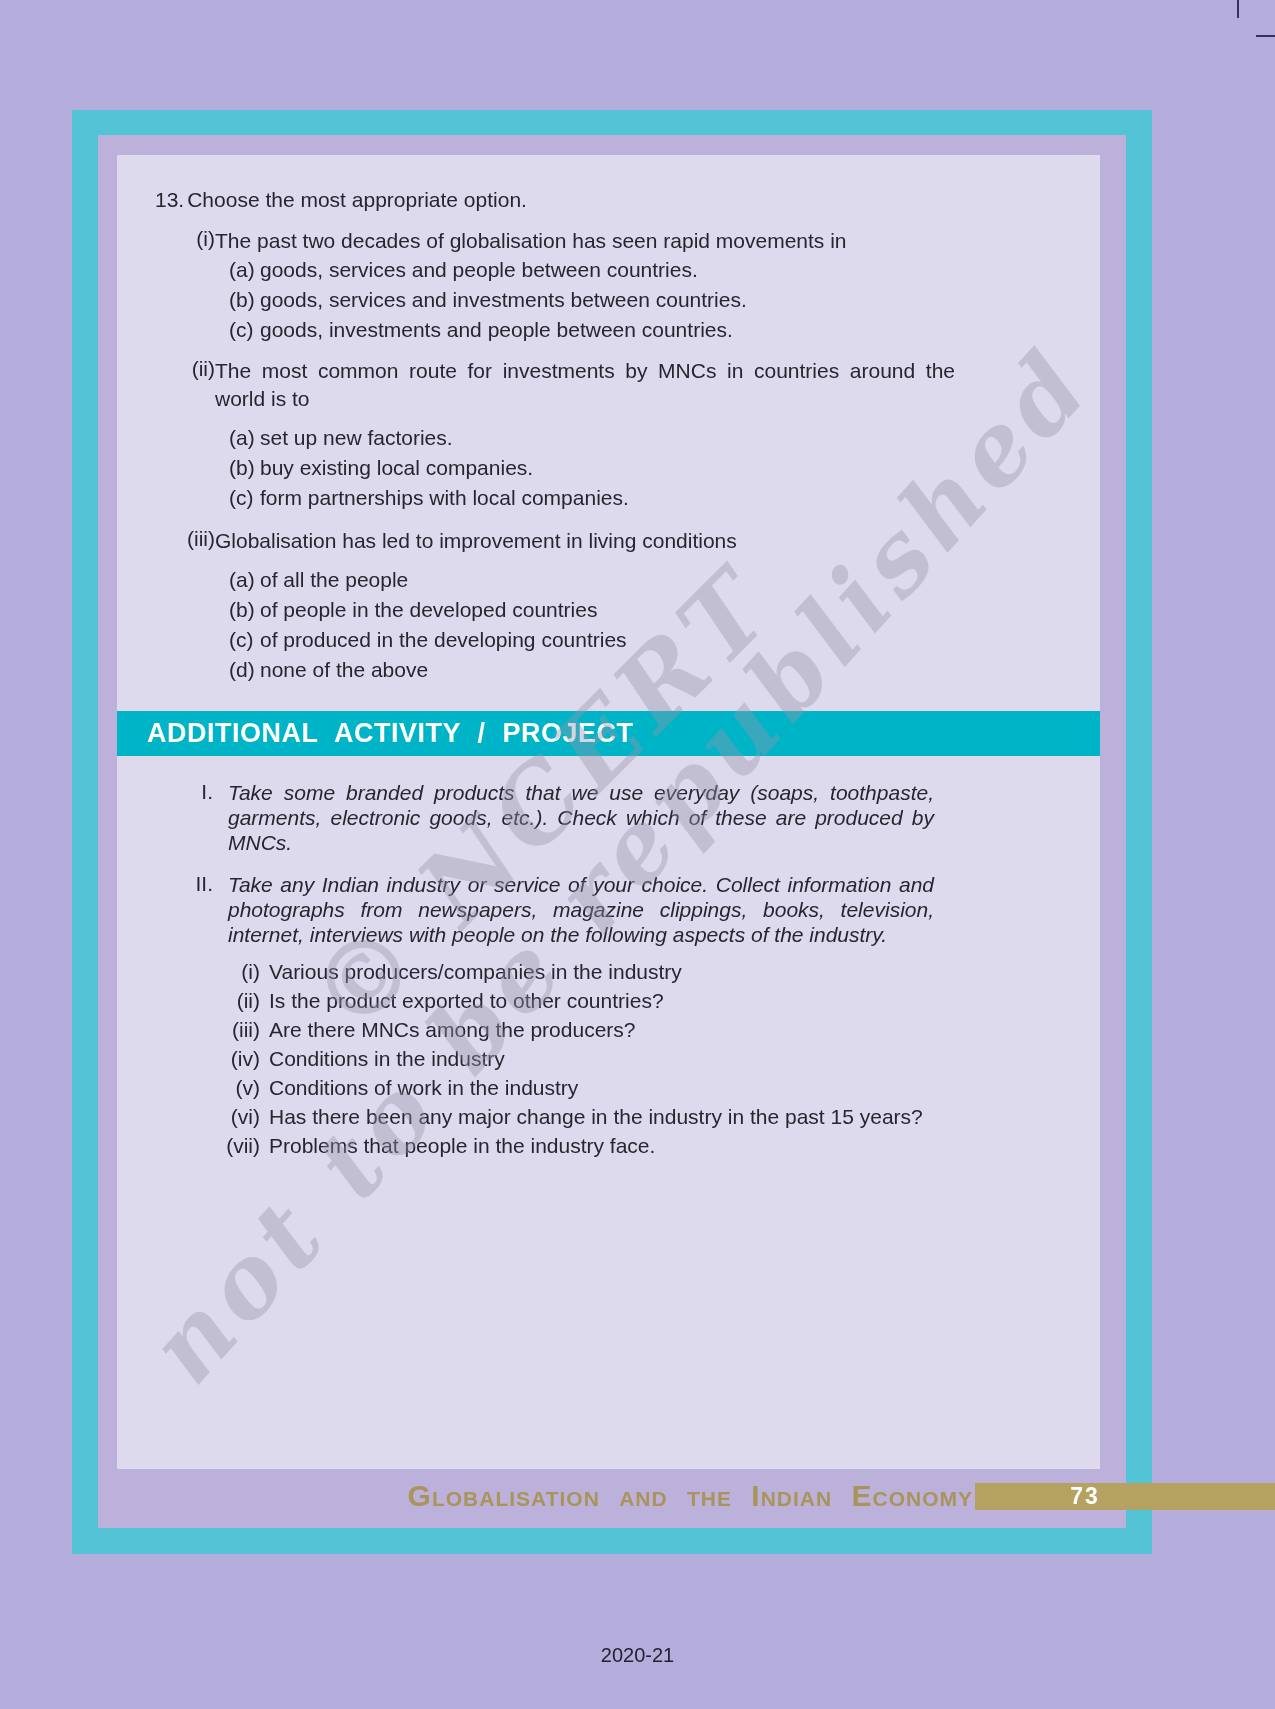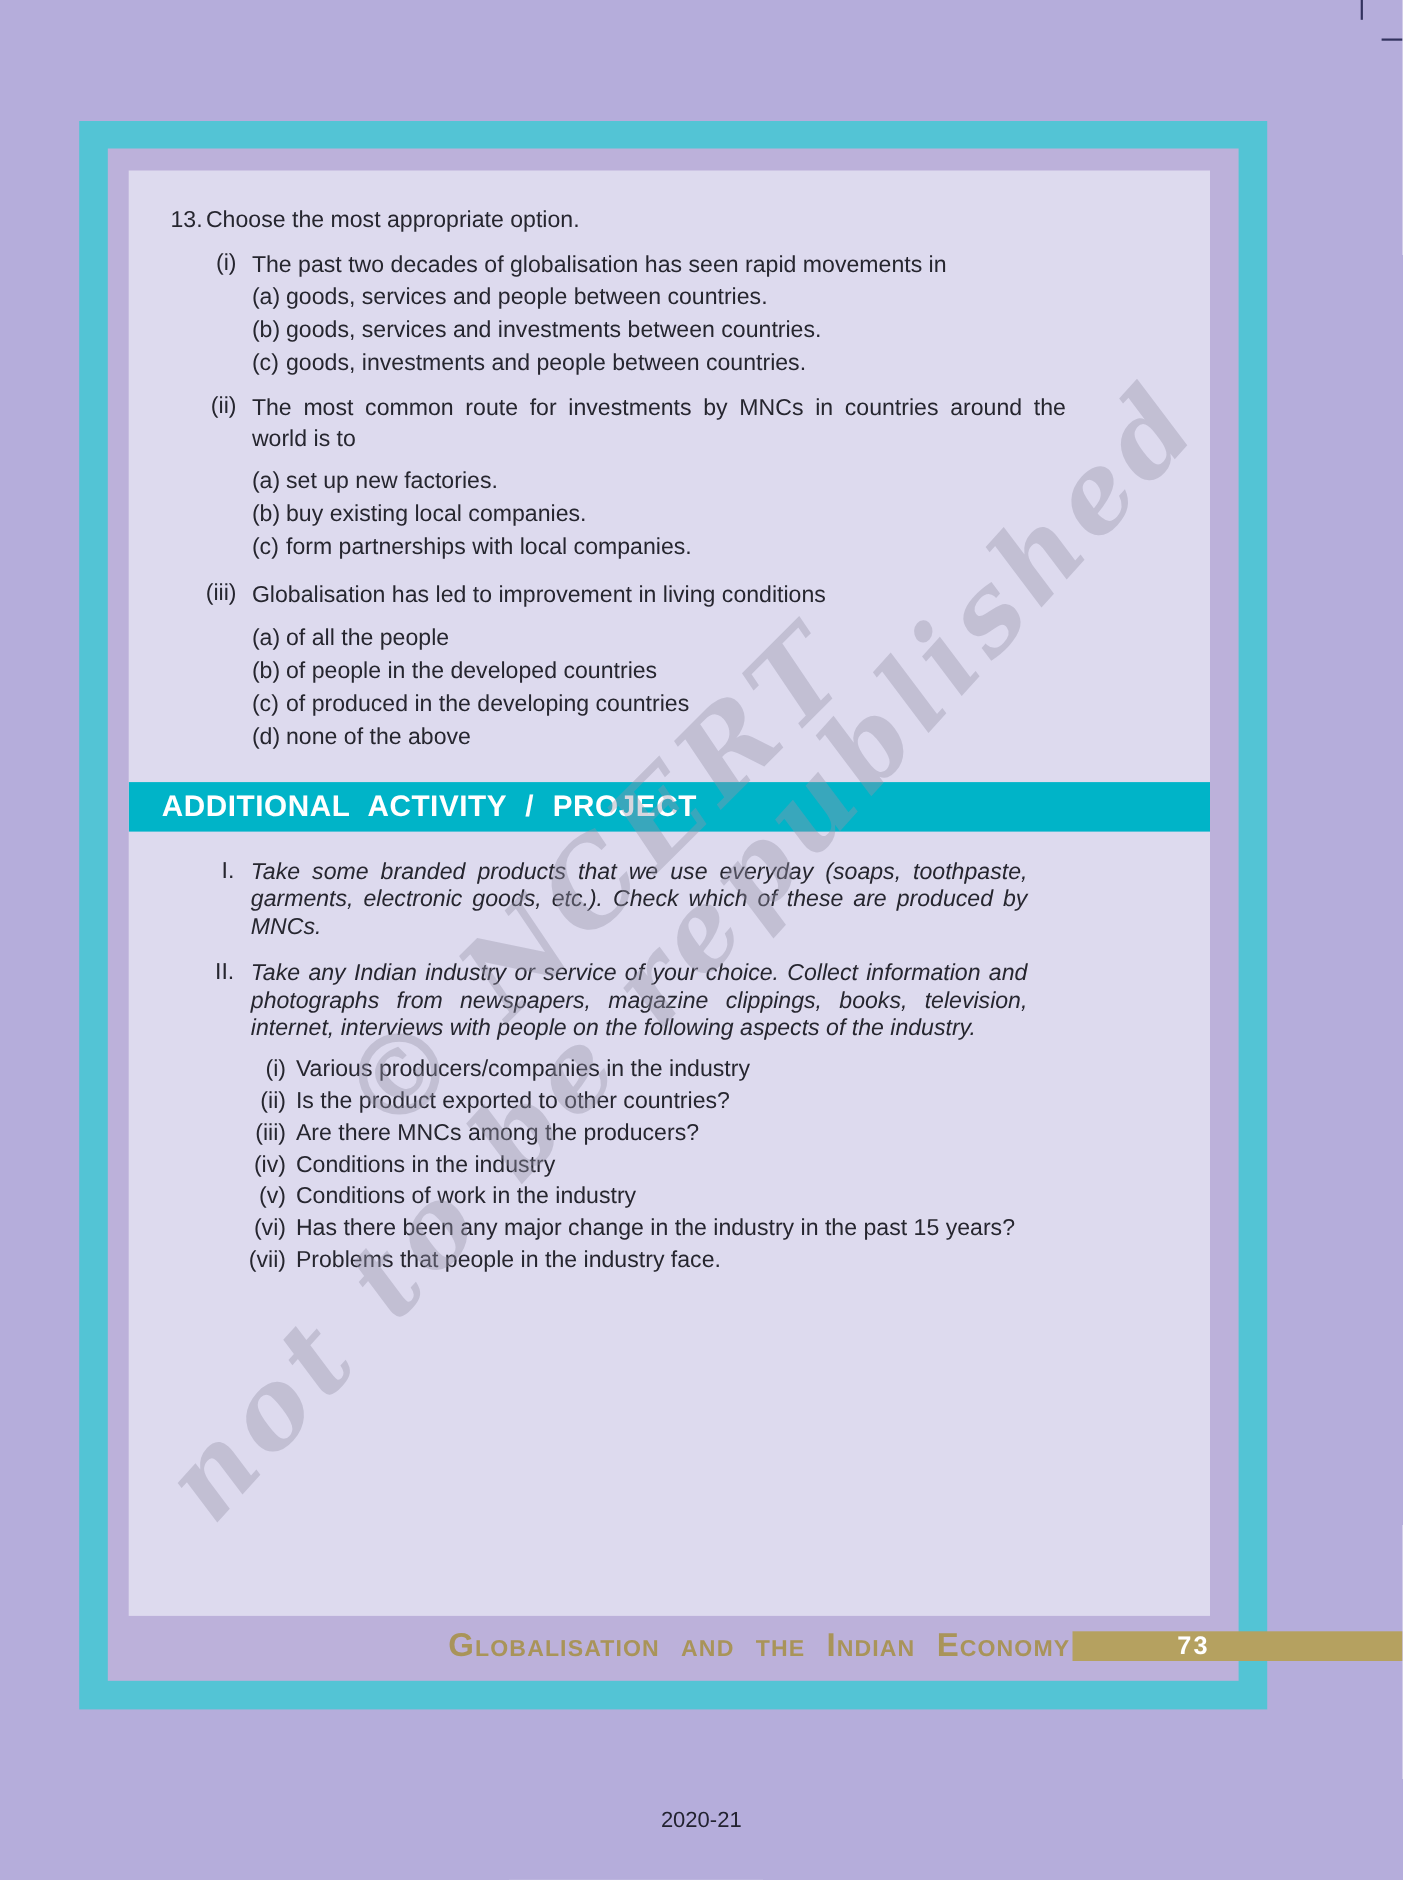--- a/index.html
+++ b/index.html
@@ -33,21 +33,21 @@
   }
 
   
   .q13-head { display:flex; margin: 30px 0 0 38px; line-height: 30px; }
   .q13-num  { flex:none; }
   .q13-text { margin-left: 3px; }
 
   .part { margin-top: 12px; }
   .prow { display: flex; align-items: flex-start; }
   .rlabel { flex:none; width: 98px; text-align: right; box-sizing: border-box; }
-  .ptext  { margin-left: 14px; width: 740px; line-height: 28px; text-align: justify; }
+  .ptext  { margin-left: 0; width: 740px; line-height: 28px; text-align: justify; }
 
   .opts { margin-left: 112px; }
   .opts.wide { margin-top: 10px; }
   .orow { display:flex; line-height: 30px; }
   .olabel { flex:none; width: 31px; }
   .otext  { }
 
   
   .banner {
     margin-top: 26px;

